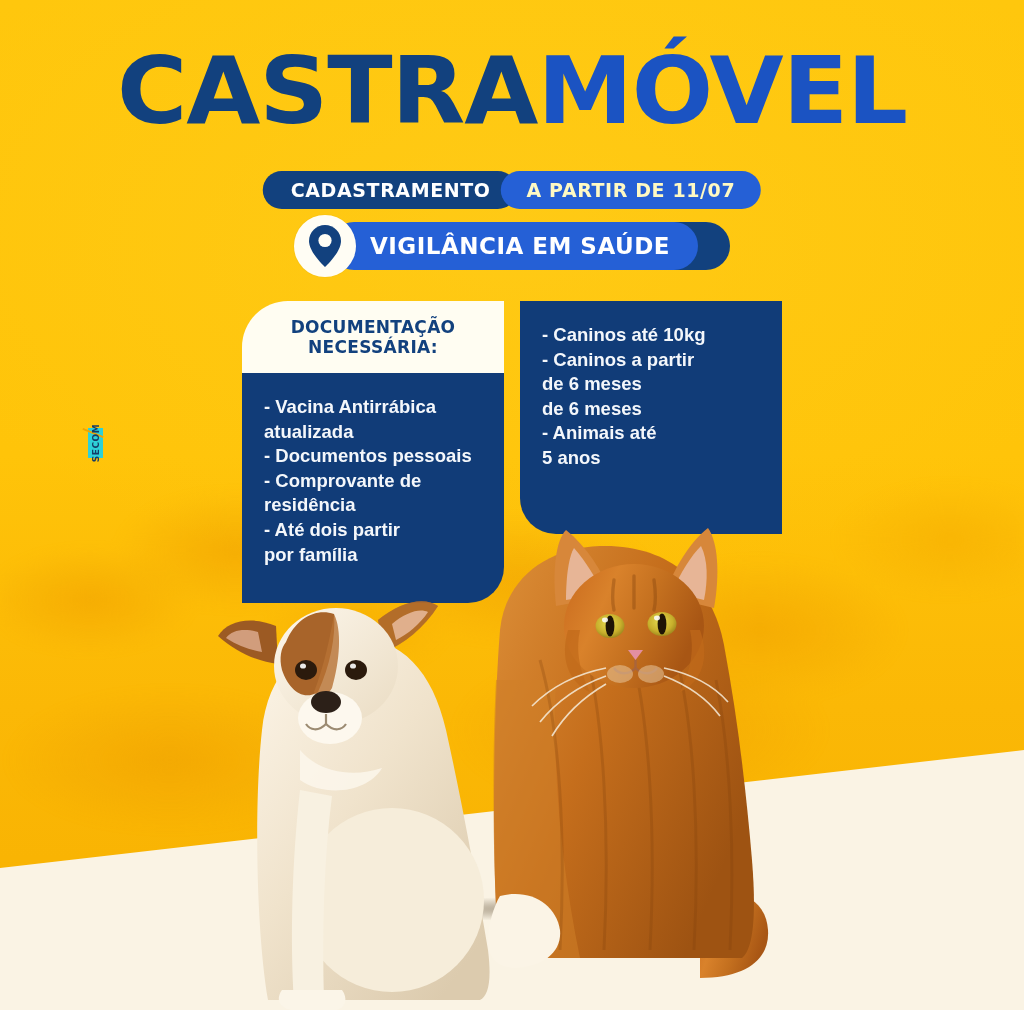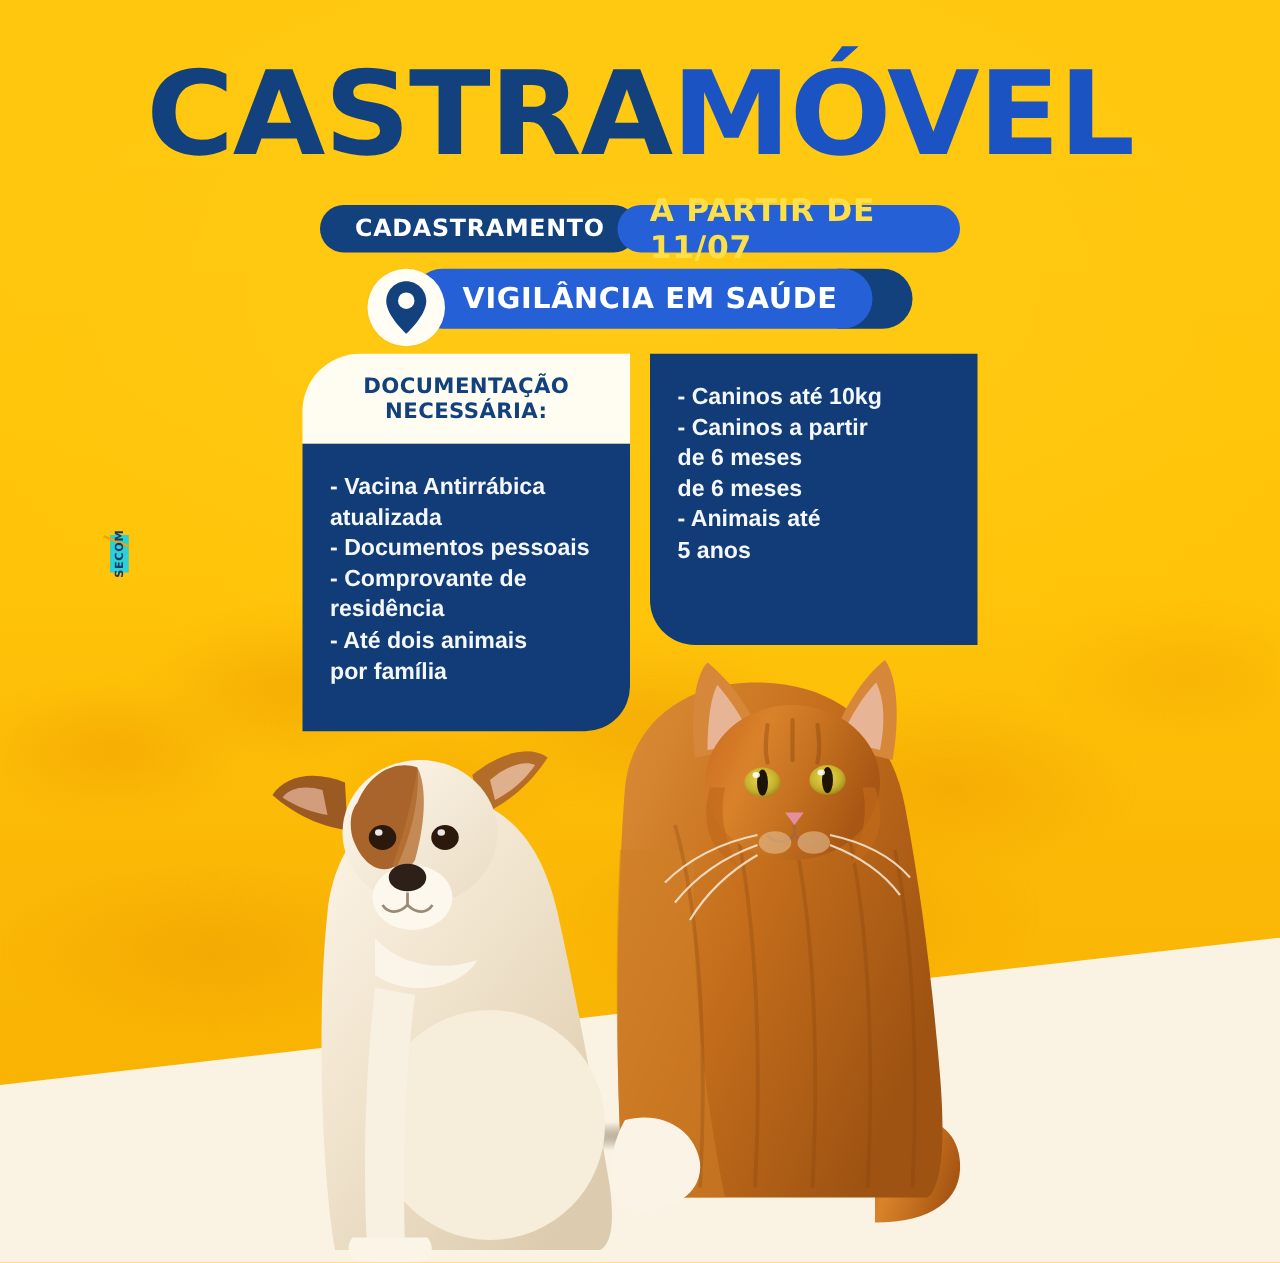--- a/index.html
+++ b/index.html
@@ -35,45 +35,45 @@
 
   
   .title{position:absolute;top:45px;left:0;width:100%;text-align:center;
      font-family:"DejaVu Sans",sans-serif;
      font-weight:bold;font-size:93px;line-height:1;letter-spacing:-1px;
      transform:scaleX(1.03);}
   .title .t1{color:#12417E;}
   .title .t2{color:#1B53C2;}
 
   
-  .cadbar{position:absolute;top:164px;left:50%;transform:translateX(-50%);
-     display:flex;align-items:flex-start;height:24px;}
+  .cadbar{position:absolute;top:178px;left:50%;transform:translateX(-50%);
+     display:flex;align-items:center;height:24px;}
   .cad-left{background:#12417E;border-radius:19px;height:38px;display:flex;align-items:center;
      padding:0 26px 0 28px;color:#ffffff;font-weight:bold;font-size:19px;letter-spacing:.6px;
      font-family:"DejaVu Sans",sans-serif;}
   .cad-right{background:#2560D6;border-radius:19px;height:38px;display:flex;align-items:center;
-     padding:0 26px;color:#fde047;font-weight:bold;font-size:25px;letter-spacing:.6px;
+     padding:0 26px;color:#fef9c3;font-weight:bold;font-size:19px;letter-spacing:.6px;
      margin-left:-16px;font-family:"DejaVu Sans",sans-serif;}
 
   
   .locbar{position:absolute;top:215px;left:50%;transform:translateX(-50%);
-     display:flex;align-items:flex-start;height:62px;}
+     display:flex;align-items:center;height:62px;}
   .loc-pin-wrap{width:62px;height:62px;border-radius:50%;background:#FFFDF4;
      display:flex;align-items:center;justify-content:center;z-index:3;box-shadow:0 0 0 1px rgba(0,0,0,.02);}
   .loc-mid{background:#2560D6;height:48px;display:flex;align-items:center;
      padding:0 28px 0 40px;margin-left:-26px;border-radius:24px;z-index:2;
      color:#fff;font-weight:bold;font-size:23px;letter-spacing:.5px;
      font-family:"DejaVu Sans",sans-serif;}
   .loc-right{background:#12417E;height:48px;display:flex;flex-direction:column;justify-content:center;
      padding:0 26px 0 34px;margin-left:-28px;border-radius:0 24px 24px 0;z-index:1;
      color:#fff;font-weight:bold;font-size:13.5px;line-height:1.12;letter-spacing:.2px;
      font-family:"DejaVu Sans",sans-serif;}
 
   
-  .cards{position:absolute;top:283px;left:242px;width:540px;display:flex;gap:16px;}
+  .cards{position:absolute;top:301px;left:242px;width:540px;display:flex;gap:16px;}
   .card{flex:1;display:flex;flex-direction:column;}
   .card-head{background:#FFFDF2;display:flex;align-items:center;justify-content:center;
      text-align:center;color:#12417E;font-weight:bold;font-size:17px;line-height:1.16;
      letter-spacing:.3px;padding:12px 8px 10px;min-height:50px;
      font-family:"DejaVu Sans",sans-serif;}
   .card-body{background:#113C78;color:#F4F7FB;font-size:18.5px;line-height:1.33;
      font-weight:bold;padding:22px 30px 18px 22px;}
   .card-body .line{white-space:nowrap;}
   .card-left .card-head{border-radius:46px 0 0 0;}
   .card-left .card-body{border-radius:0 0 36px 0;height:230px;box-sizing:border-box;}
@@ -135,21 +135,21 @@
           <div>DOCUMENTAÇÃO</div>
           <div>NECESSÁRIA:</div>
         </div>
       </div>
       <div class="card-body">
         <div class="line">- Vacina Antirrábica</div>
         <div class="line">atualizada</div>
         <div class="line">- Documentos pessoais</div>
         <div class="line">- Comprovante de</div>
         <div class="line">residência</div>
-        <div class="line">- Até dois animais</div>
+        <div class="line">- Até dois partir</div>
         <div class="line">por família</div>
       </div>
     </div>
 
     <div class="card card-right">
       <div class="card-body">
         <div class="line">- Caninos até 10kg</div>
         <div class="line">- Caninos a partir</div>
         <div class="line">de 6 meses</div>
         <div class="line">de 6 meses</div>

